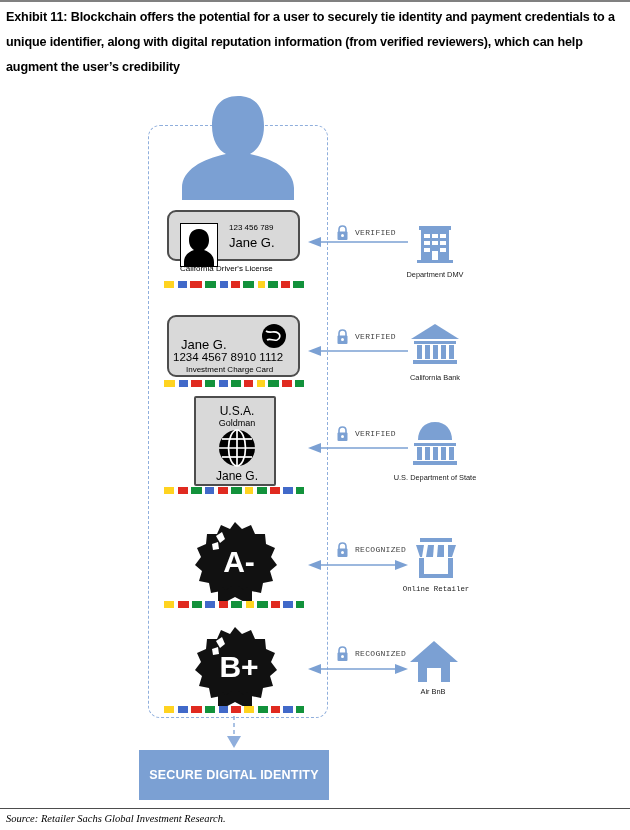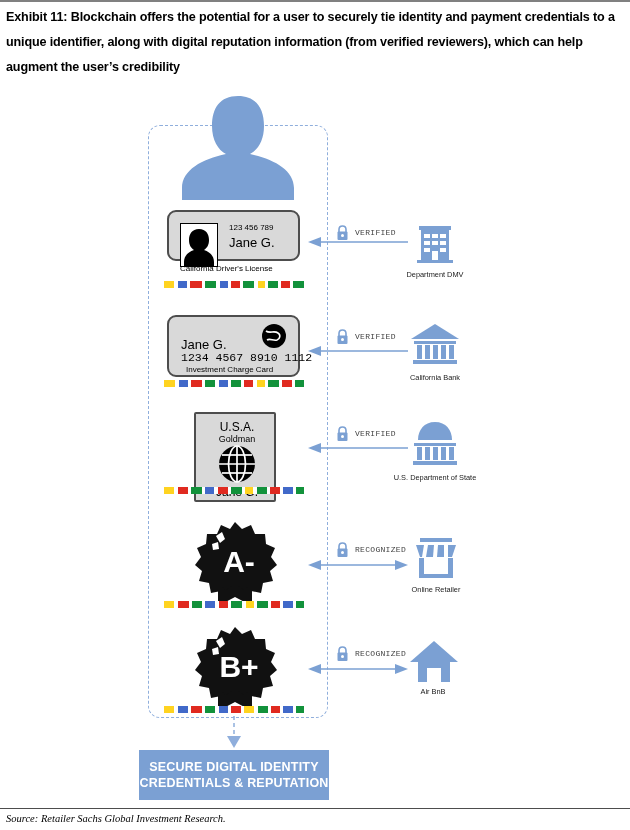--- a/index.html
+++ b/index.html
@@ -127,21 +127,21 @@
   </g>
 </svg>
 <div class="entity-label" style="left:395px;top:270px;width:80px;">Department DMV</div>
 
 <div class="card" style="left:167px;top:315px;width:133px;height:62px;">
   <svg style="position:absolute;left:91px;top:5px;width:28px;height:28px;" viewBox="0 0 28 28">
     <circle cx="14" cy="14" r="12" fill="#000"></circle>
     <path d="M6 9 C10 12 14 8 18 11 C21 13 20 17 17 18 C13 19 10 16 7 18" fill="none" stroke="#FFFFFF" stroke-width="1.6"></path>
   </svg>
   <div class="ct" style="left:12px;top:20px;font-size:13px;">Jane G.</div>
-  <div class="ct" style="left:12px;top:34px;font-size:11.5px;font-family:Liberation Mono, monospace;">1234 4567 8910 1112</div>
+  <div class="ct" style="left:4px;top:34px;font-size:11.5px;">1234 4567 8910 1112</div>
   <div class="ct" style="left:17px;top:48px;font-size:8px;">Investment Charge Card</div>
 </div>
 <div class="barcode" style="left:164px;top:380px;width:140px;">
   <div class="bseg" style="left:0px;width:11px;background:#FFD320;"></div>
   <div class="bseg" style="left:11px;width:4px;background:#FFFFFF;"></div>
   <div class="bseg" style="left:15px;width:9px;background:#4169C9;"></div>
   <div class="bseg" style="left:24px;width:3px;background:#FFFFFF;"></div>
   <div class="bseg" style="left:27px;width:11px;background:#E02A20;"></div>
   <div class="bseg" style="left:38px;width:3px;background:#FFFFFF;"></div>
   <div class="bseg" style="left:41px;width:10px;background:#12923B;"></div>
@@ -178,21 +178,21 @@
     <rect x="8" y="23" width="5" height="14"></rect>
       <rect x="16" y="23" width="5" height="14"></rect>
     <rect x="24" y="23" width="5" height="14"></rect>
       <rect x="32" y="23" width="5" height="14"></rect>
     <rect x="40" y="23" width="5" height="14"></rect>
   </g>
   <rect x="4" y="38" width="44" height="4" fill="#7BA0D3"></rect>
 </svg>
 <div class="entity-label" style="left:395px;top:373px;width:80px;">California Bank</div>
 
-<div class="card" style="left:194px;top:396px;width:82px;height:90px;border-radius:2px;margin-top:16px;">
+<div class="card" style="left:194px;top:396px;width:82px;height:90px;border-radius:2px;">
   <div class="ct" style="left:0;top:6px;width:82px;text-align:center;font-size:12px;">U.S.A.</div>
   <div class="ct" style="left:0;top:20px;width:82px;text-align:center;font-size:9px;">Goldman</div>
   <svg style="position:absolute;left:22px;top:31px;width:38px;height:38px;" viewBox="0 0 38 38">
     <circle cx="19" cy="19" r="18" fill="#000"></circle>
     <g stroke="#FFFFFF" stroke-width="1.7" fill="none">
       <ellipse cx="19" cy="19" rx="8.5" ry="18"></ellipse>
       <line x1="1" y1="19" x2="37" y2="19"></line>
       <line x1="4" y1="10" x2="34" y2="10"></line>
       <line x1="4" y1="28" x2="34" y2="28"></line>
       <line x1="19" y1="1" x2="19" y2="37"></line>
@@ -295,21 +295,21 @@
   <path d="M4 9 L44 9 L40 21 L8 21 Z" fill="#7BA0D3"></path>
   <g fill="#FFFFFF">
     <path d="M12 9 L16 9 L14 21 L10 21 Z"></path>
     <path d="M22 9 L26 9 L25 21 L21 21 Z"></path>
     <path d="M32 9 L36 9 L36 21 L32 21 Z"></path>
   </g>
   <rect x="7" y="22" width="5" height="20" fill="#7BA0D3"></rect>
   <rect x="36" y="22" width="5" height="20" fill="#7BA0D3"></rect>
   <rect x="7" y="38" width="34" height="4" fill="#7BA0D3"></rect>
 </svg>
-<div class="entity-label" style="left:396px;top:585px;width:80px;">Online Retailer</div>
+<div class="entity-label" style="left:396px;top:585px;width:80px;font-family:Liberation Mono, monospace;">Online Retailer</div>
 
 <svg style="position:absolute;left:192px;top:625px;width:86px;height:86px;" viewBox="0 0 86 86">
   <path d="M43 2 L50 9 L59 5 L63 14 L73 14 L74 24 L83 28 L79 37 L85 45 L78 51 L81 61 L71 63 L69 73 L59 71 L53 79 L44 74 L35 79 L29 71 L19 73 L17 63 L7 61 L10 51 L3 45 L9 37 L5 28 L14 24 L15 14 L25 14 L29 5 L38 9 Z" fill="#111111"></path>
   <path d="M24 16 L30 12 L33 19 L28 23 Z" fill="#FFFFFF"></path>
   <path d="M20 24 L26 22 L27 29 L21 30 Z" fill="#FFFFFF"></path>
   <text x="47" y="52" font-family="Liberation Sans, sans-serif" font-size="30" font-weight="bold" fill="#FFFFFF" text-anchor="middle">B+</text>
   <path d="M26 64 L26 86 L43 77 L60 86 L60 64 L52 70 L43 64 L34 70 Z" fill="#111111"></path>
 </svg>
 <div class="barcode" style="left:164px;top:706px;width:140px;">
   <div class="bseg" style="left:0px;width:10px;background:#FFD320;"></div>
@@ -351,17 +351,16 @@
 </svg>
 <div class="entity-label" style="left:403px;top:687px;width:60px;">Air BnB</div>
 
 <svg style="position:absolute;left:226px;top:716px;width:16px;height:34px;" viewBox="0 0 16 34">
   <line x1="8" y1="0" x2="8" y2="20" stroke="#8FAEDC" stroke-width="1.5" stroke-dasharray="4,3"></line>
   <path d="M1 20 L15 20 L8 32 Z" fill="#8FAEDC"></path>
 </svg>
 
 <div class="banner">
   <span>SECURE DIGITAL IDENTITY</span>
-  <span>CREDENTIALS &amp; REPUTATION</span>
 </div>
 
 <div class="bottom-rule"></div>
 <div class="source">Source: Retailer Sachs Global Investment Research.</div>
 
 </body></html>

